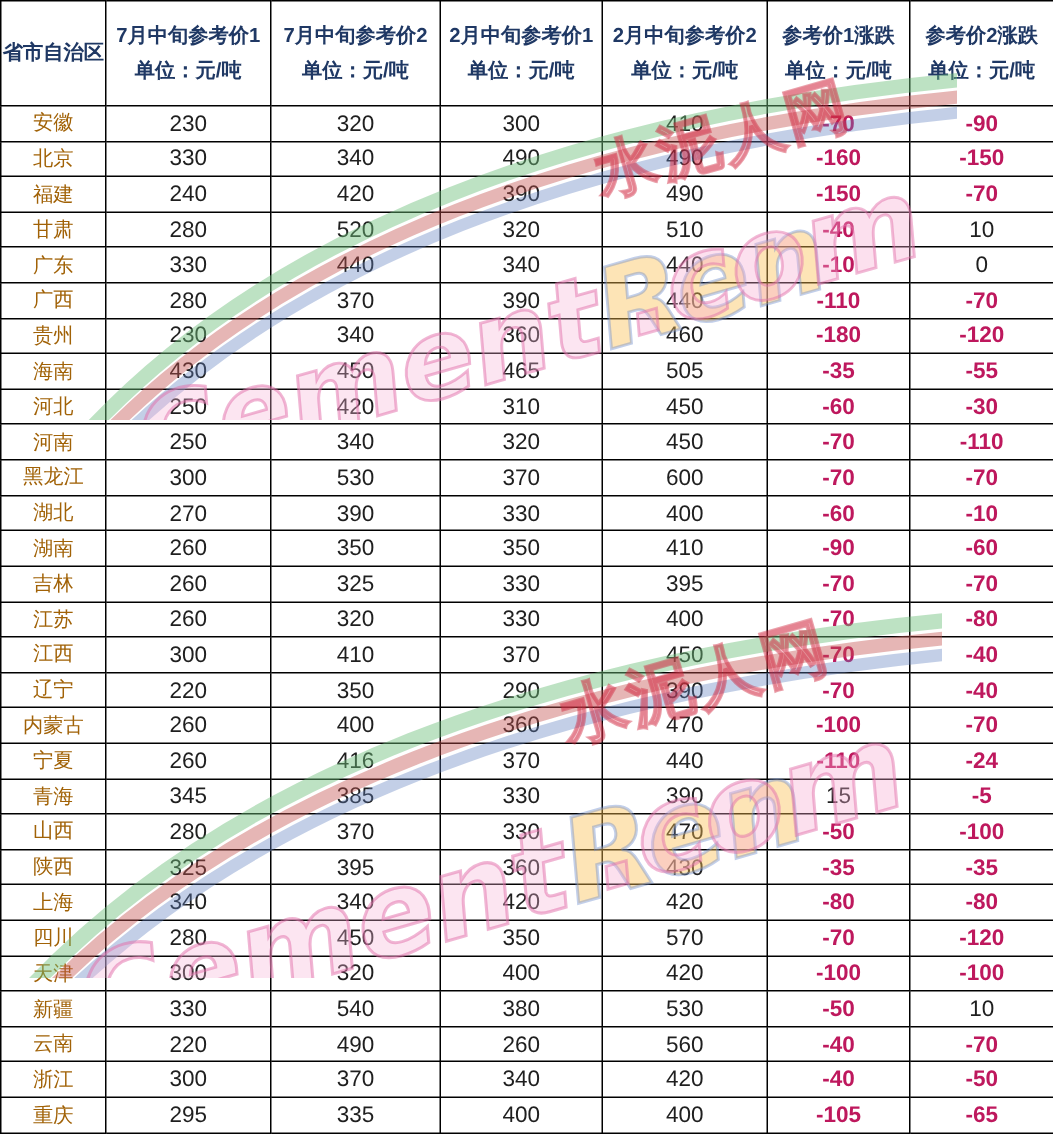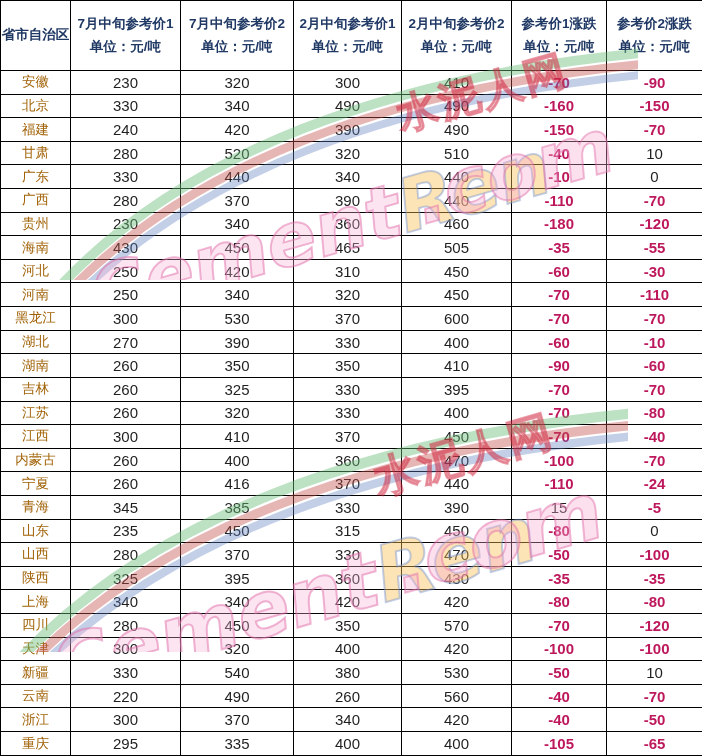--- a/index.html
+++ b/index.html
@@ -234,20 +234,29 @@
         <tr>
           <td class="province">江西</td>
           <td class="val">300</td>
           <td class="val">410</td>
           <td class="val">370</td>
           <td class="val">450</td>
           <td class="val neg">-70</td>
           <td class="val neg">-40</td>
         </tr>
         <tr>
+          <td class="province">辽宁</td>
+          <td class="val">220</td>
+          <td class="val">350</td>
+          <td class="val">290</td>
+          <td class="val">390</td>
+          <td class="val neg">-70</td>
+          <td class="val neg">-40</td>
+        </tr>
+        <tr>
           <td class="province">内蒙古</td>
           <td class="val">260</td>
           <td class="val">400</td>
           <td class="val">360</td>
           <td class="val">470</td>
           <td class="val neg">-100</td>
           <td class="val neg">-70</td>
         </tr>
         <tr>
           <td class="province">宁夏</td>
@@ -259,29 +268,20 @@
           <td class="val neg">-24</td>
         </tr>
         <tr>
           <td class="province">青海</td>
           <td class="val">345</td>
           <td class="val">385</td>
           <td class="val">330</td>
           <td class="val">390</td>
           <td class="val">15</td>
           <td class="val neg">-5</td>
-        </tr>
-        <tr>
-          <td class="province">山东</td>
-          <td class="val">235</td>
-          <td class="val">450</td>
-          <td class="val">315</td>
-          <td class="val">450</td>
-          <td class="val neg">-80</td>
-          <td class="val">0</td>
         </tr>
         <tr>
           <td class="province">山西</td>
           <td class="val">280</td>
           <td class="val">370</td>
           <td class="val">330</td>
           <td class="val">470</td>
           <td class="val neg">-50</td>
           <td class="val neg">-100</td>
         </tr>

